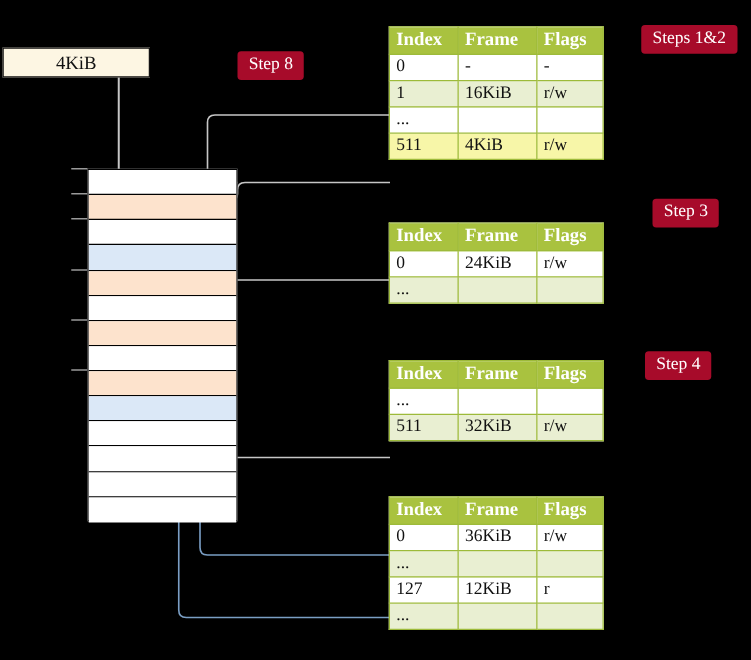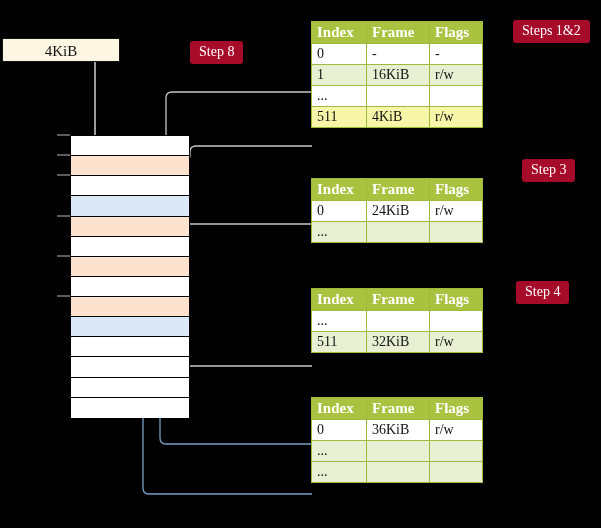--- a/index.html
+++ b/index.html
@@ -201,20 +201,25 @@
     <tr>
       <td class="idx">0</td>
       <td class="frm">36KiB</td>
       <td class="flg">r/w</td>
     </tr>
     <tr class="alt">
       <td class="idx">...</td>
       <td class="frm"></td>
       <td class="flg"></td>
     </tr>
+    <tr>
+      <td class="idx">127</td>
+      <td class="frm">12KiB</td>
+      <td class="flg">r</td>
+    </tr>
     <tr class="alt">
       <td class="idx">...</td>
       <td class="frm"></td>
       <td class="flg"></td>
     </tr>
   </tbody>
     </table>
 
 </div>
 

